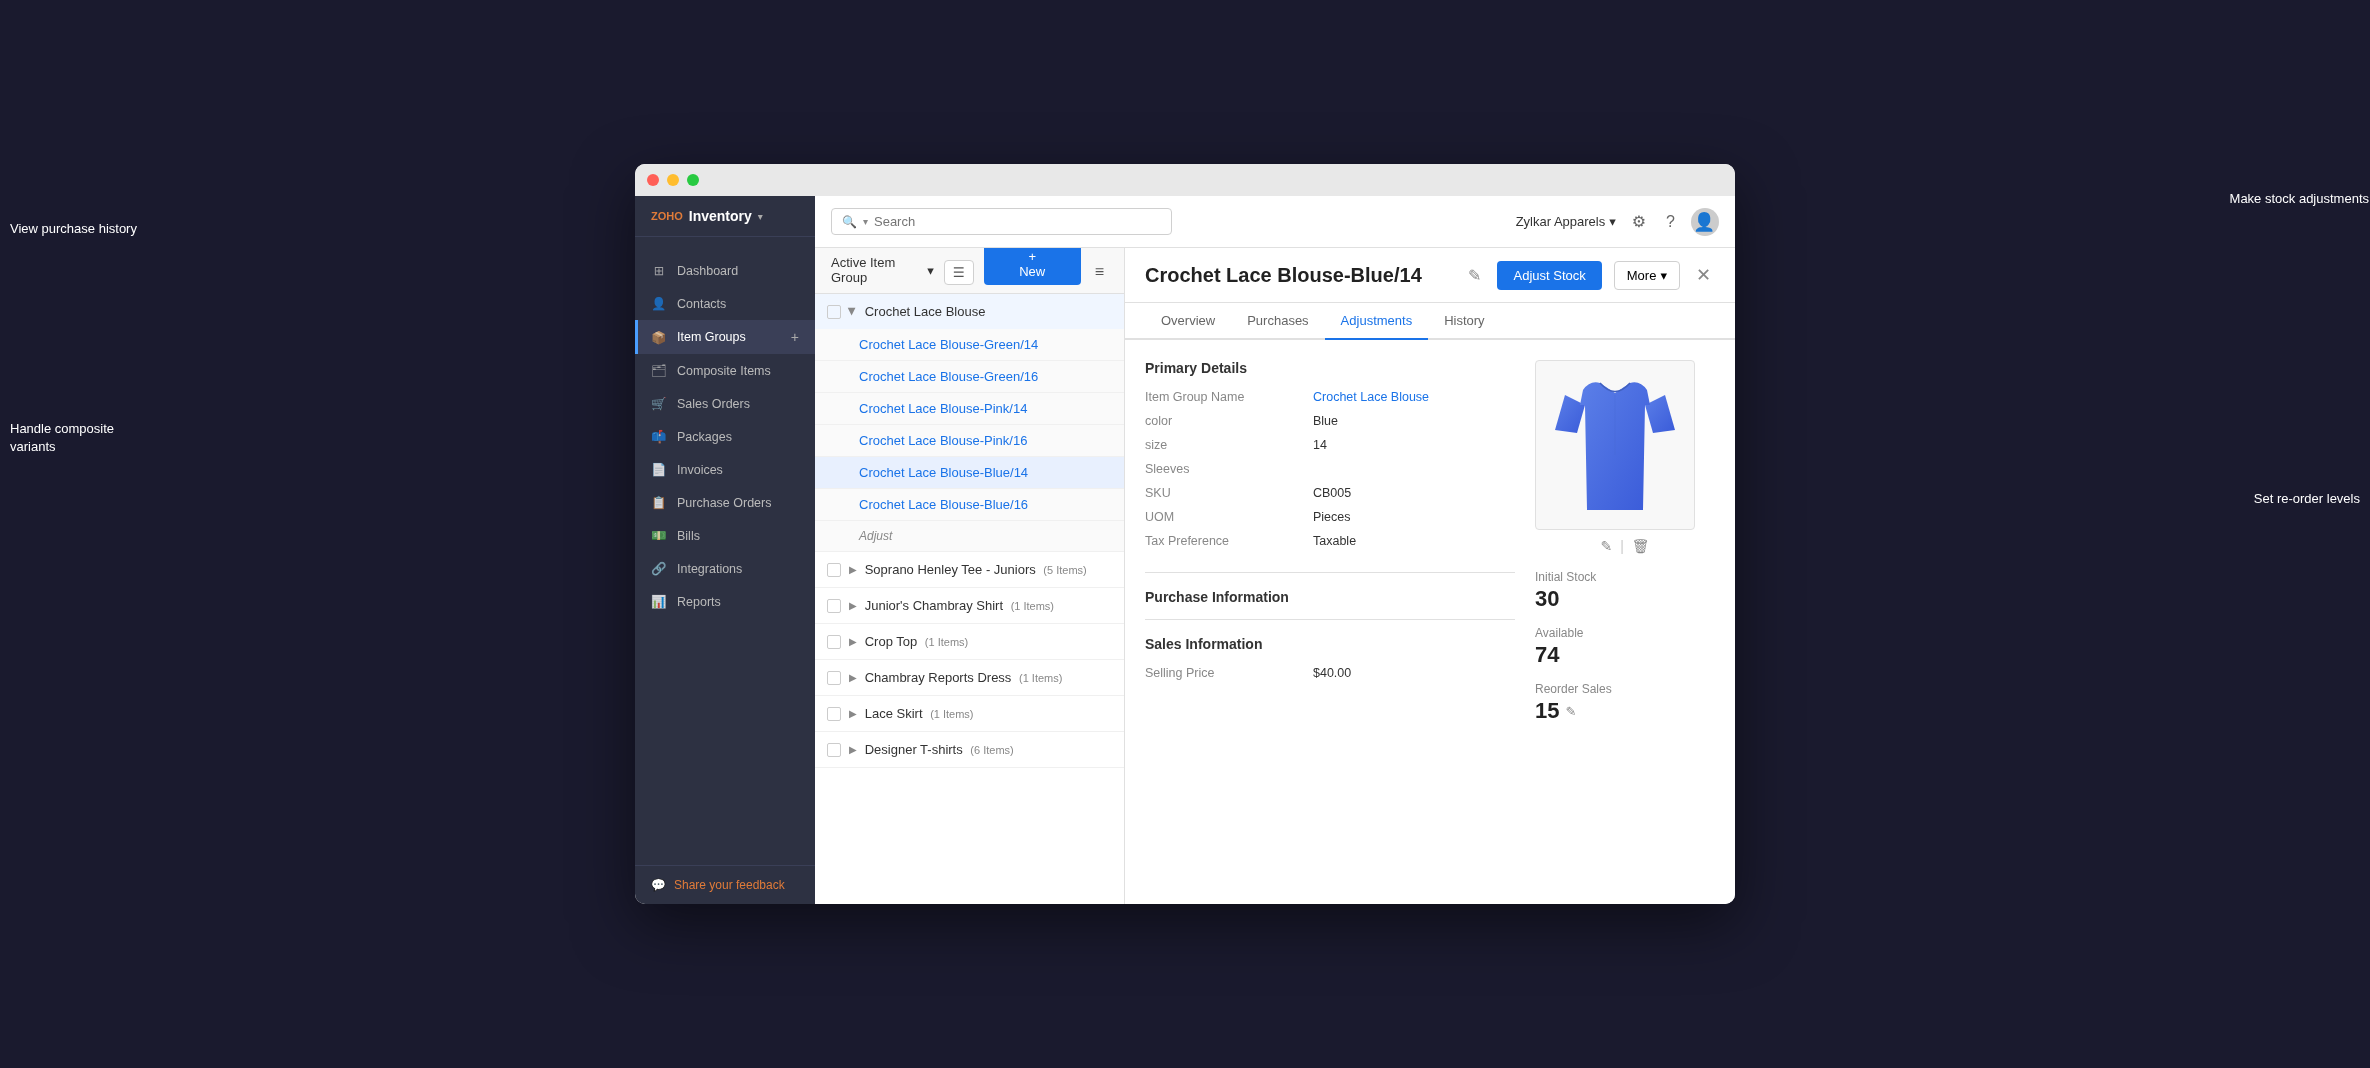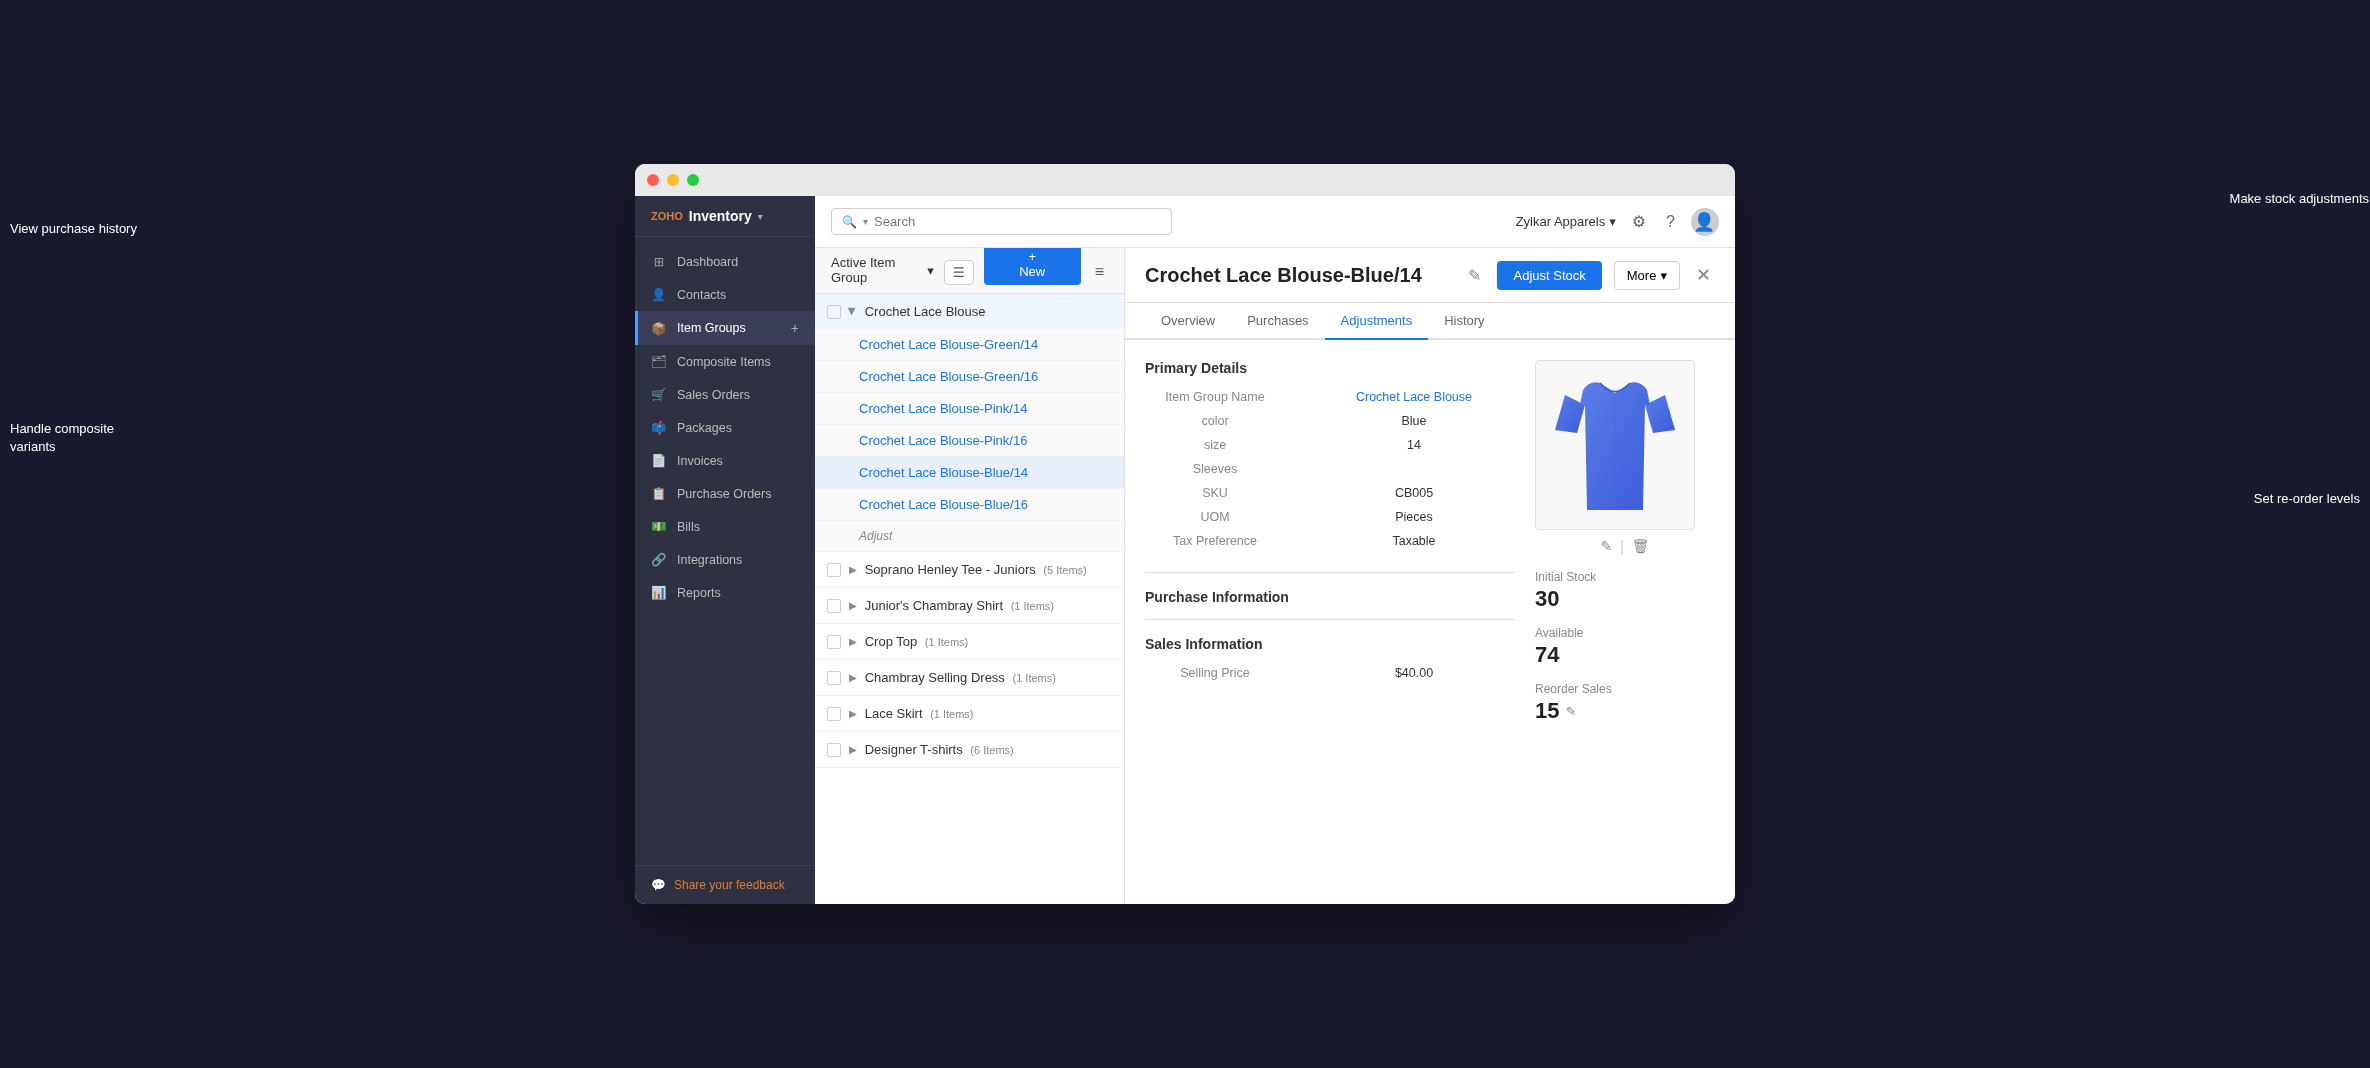--- a/index.html
+++ b/index.html
@@ -47,20 +47,21 @@
     }
 
     
     .sidebar {
       width: 180px;
       background: #2d3142;
       color: #ccc;
       flex-shrink: 0;
       display: flex;
       flex-direction: column;
+      gap: 9px;
     }
 
     .sidebar-logo {
       padding: 12px 16px;
       display: flex;
       align-items: center;
       gap: 6px;
       border-bottom: 1px solid #3a3f57;
     }
     .zoho-logo {
@@ -411,21 +412,20 @@
       font-weight: 600;
       color: #333;
       margin-bottom: 14px;
     }
 
     .detail-fields {
       display: grid;
       grid-template-columns: 140px 1fr;
       gap: 10px 28px;
       margin-bottom: 24px;
-      text-align: center;
     }
 
     .field-label {
       color: #888;
       font-size: 12.5px;
     }
 
     .field-value {
       color: #333;
       font-size: 12.5px;
@@ -716,21 +716,21 @@
                   <span class="item-badge">(1 Items)</span>
                 </span>
               </div>
             </div>
 
             <div class="list-group-item">
               <div class="list-group-header">
                 <div class="list-group-checkbox"></div>
                 <span class="list-group-chevron">▶</span>
                 <span class="list-group-name">
-                  <span>Chambray Selling Dress</span>
+                  <span>Chambray Reports Dress</span>
                   <span class="item-badge">(1 Items)</span>
                 </span>
               </div>
             </div>
 
             <div class="list-group-item">
               <div class="list-group-header">
                 <div class="list-group-checkbox"></div>
                 <span class="list-group-chevron">▶</span>
                 <span class="list-group-name">

